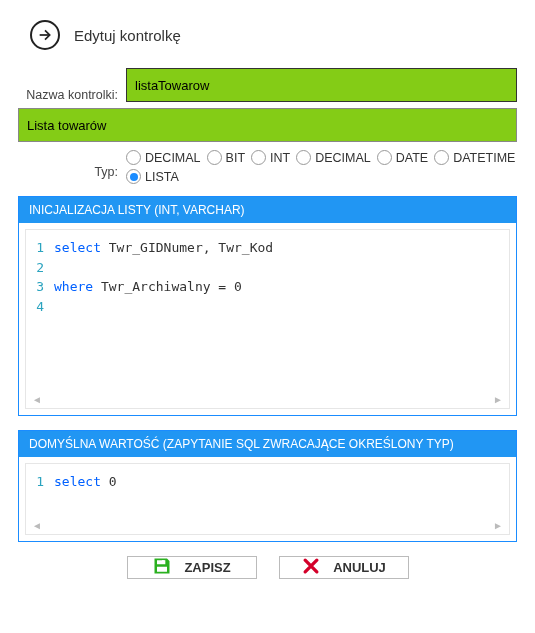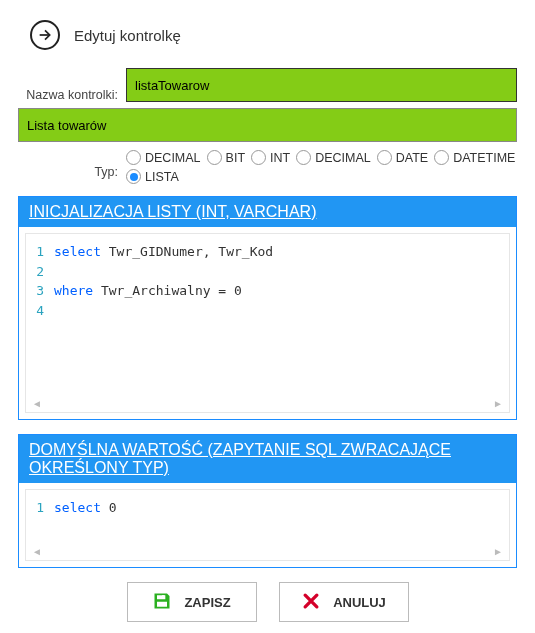--- a/index.html
+++ b/index.html
@@ -80,24 +80,23 @@
       border-radius: 50%;
     }
     .section {
       border: 1px solid #1a8cff;
       margin-top: 6px;
       margin-bottom: 14px;
     }
     .section-header {
       background: #2196f3;
       color: #fff;
-      font-size: 16px;
+      font-size: 12px;
       padding: 6px 10px;
       font-weight: 500;
-      text-decoration: underline;
     }
     .code-area {
       background: #fff;
       padding: 8px 6px 8px 6px;
       min-height: 40px;
       position: relative;
       overflow-x: auto;
       border: 1px solid #e6e6e6;
       margin: 6px;
     }
@@ -138,21 +137,21 @@
       border: 1px solid #bbb;
       background: #fff;
       padding: 8px 18px;
       display: flex;
       align-items: center;
       gap: 12px;
       font-size: 13px;
       font-weight: 700;
       color: #333;
       cursor: pointer;
-      height: 40px;
+      height: 23px;
       min-width: 130px;
       justify-content: center;
       font-family: inherit;
     }
     .btn svg { width: 20px; height: 20px; }
   </style>
 </head>
 <body>
 
 <div class="header">

